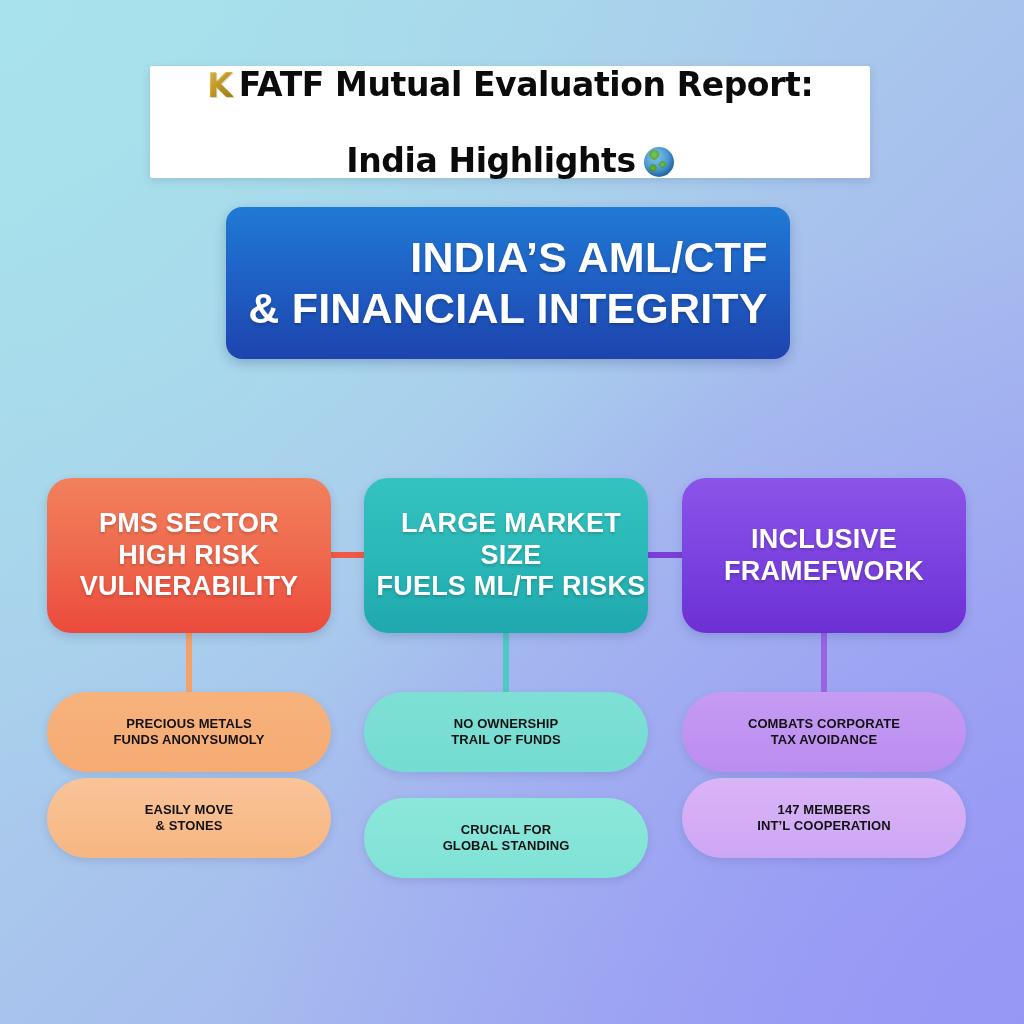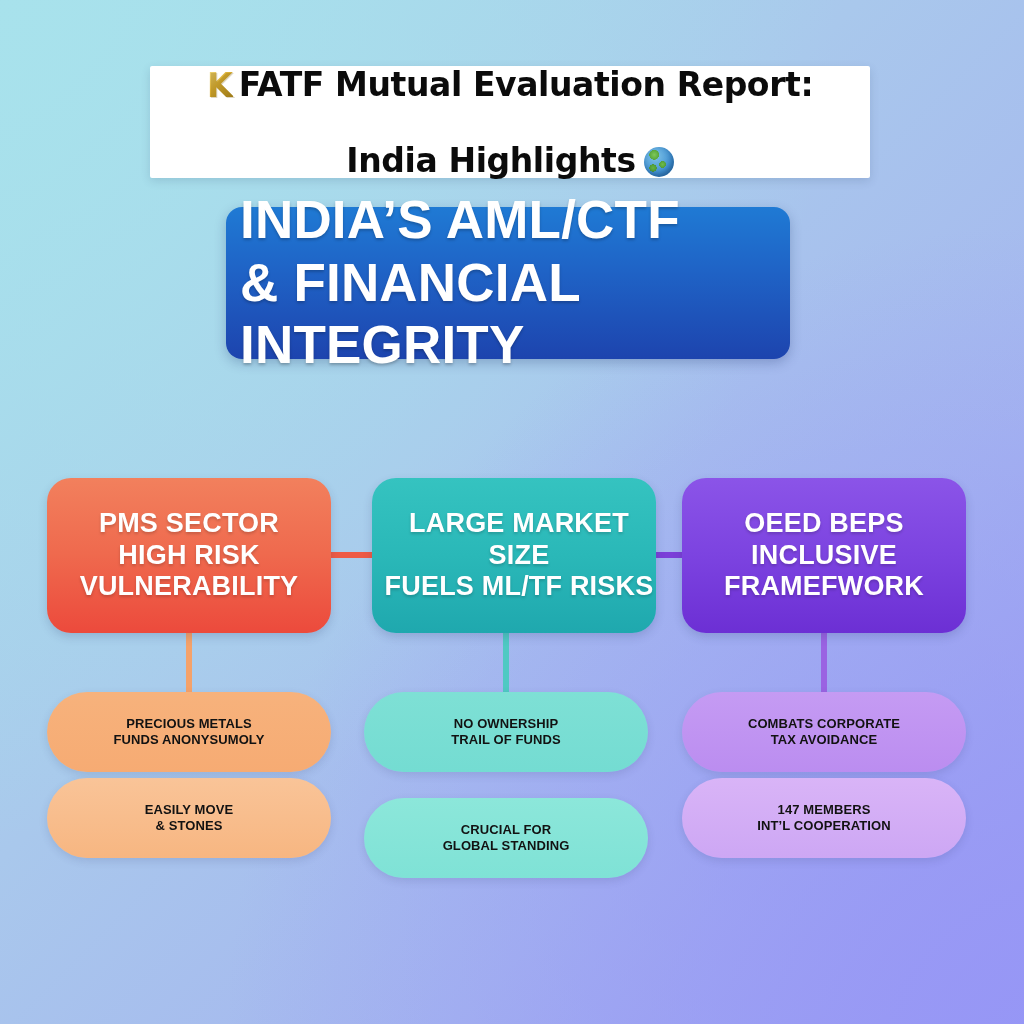--- a/index.html
+++ b/index.html
@@ -93,24 +93,24 @@
     box-shadow: 0 4px 12px rgba(20,40,100,0.25);
     display: flex;
     align-items: center;
     justify-content: center;
     box-sizing: border-box;
     padding: 0 14px;
   }
   .banner-text {
     font-family: "Liberation Sans", sans-serif;
     font-weight: bold;
-    font-size: 53px;
+    font-size: 43px;
     line-height: 1.18;
     color: #ffffff;
-    text-align: left;
+    text-align: right;
     letter-spacing: 0.2px;
     text-shadow: 0 2px 3px rgba(0,0,0,0.22);
   }
   .banner-text span { display: block; }
 
   
   .conn {
     position: absolute;
   }
   .conn-h-1 {
@@ -156,21 +156,21 @@
     font-size: 27px;
     line-height: 1.18;
     color: #ffffff;
     text-align: center;
     letter-spacing: 0.2px;
     text-shadow: 0 2px 3px rgba(0,0,0,0.18);
   }
   .card-text span { display: block; white-space: nowrap; }
 
   .card-1 { left: 47px;  background: linear-gradient(180deg, #f2805d 0%, #ef6a4e 48%, #ec4a3c 100%); }
-  .card-2 { left: 372px; background: linear-gradient(180deg, #35c3c0 0%, #2ab8b8 50%, #1fa8ae 100%); padding-left: 16px; }
+  .card-2 { left: 364px; background: linear-gradient(180deg, #35c3c0 0%, #2ab8b8 50%, #1fa8ae 100%); padding-left: 16px; }
   .card-3 { left: 682px; background: linear-gradient(180deg, #8b54e8 0%, #7c43e0 50%, #6c2fd4 100%); }
 
   
   .pill {
     position: absolute;
     width: 284px;
     height: 80px;
     border-radius: 40px;
     display: flex;
     align-items: center;
@@ -240,21 +240,20 @@
   <div class="card card-2">
     <div class="card-text">
       <span>LARGE MARKET</span>
       <span>SIZE</span>
       <span>FUELS ML/TF RISKS</span>
     </div>
   </div>
 
   <div class="card card-3">
     <div class="card-text">
-      <span>OEED BEPS</span>
       <span>INCLUSIVE</span>
       <span>FRAMEFWORK</span>
     </div>
   </div>
 
   <div class="pill row-b pill-col-1 pill-orange-1">
     <div class="pill-text">
       <span>PRECIOUS METALS</span>
       <span>FUNDS ANONYSUMOLY</span>
     </div>

